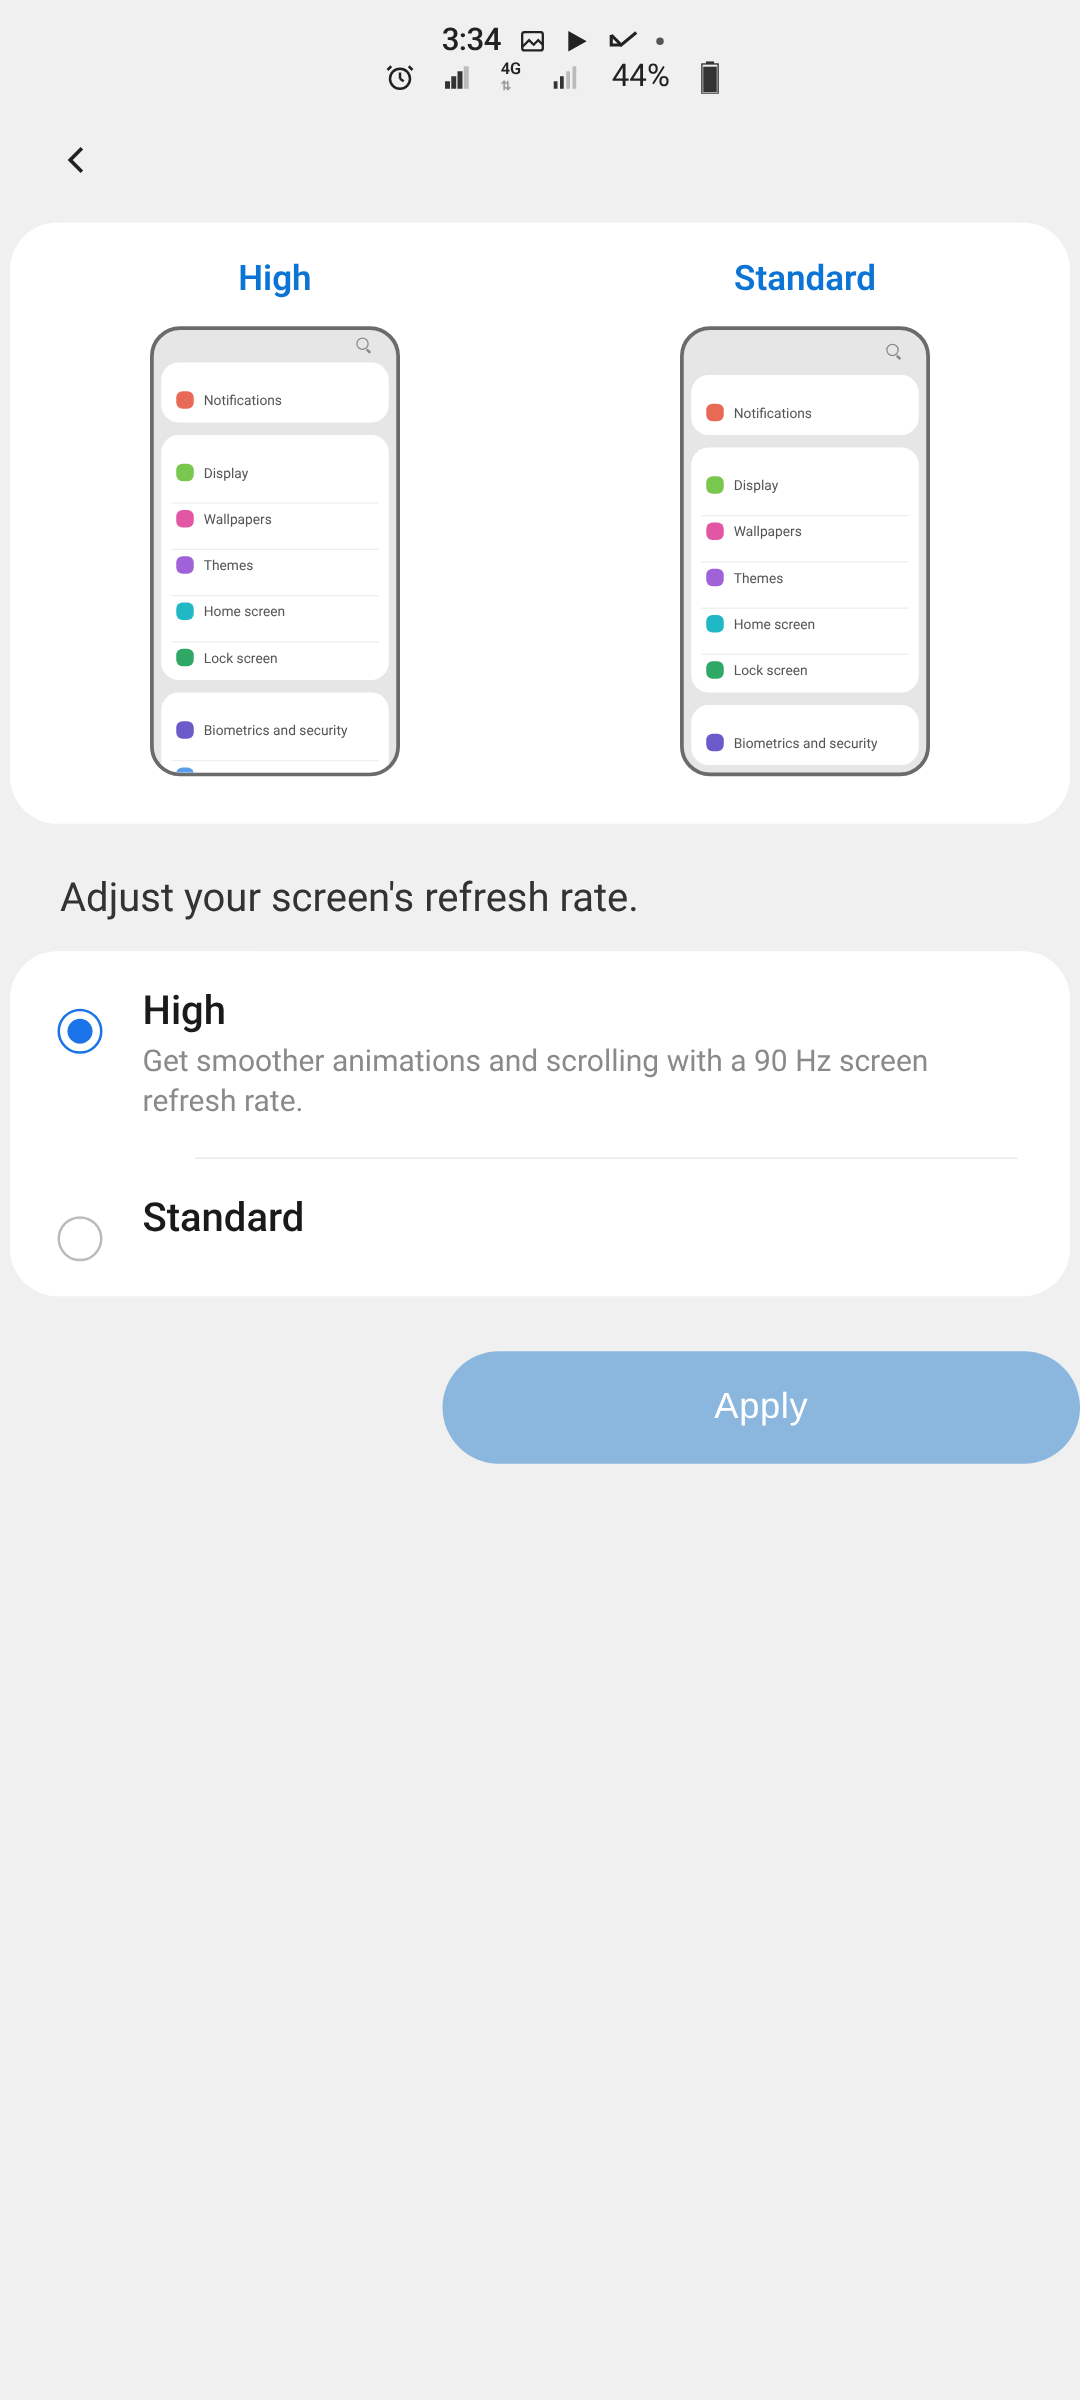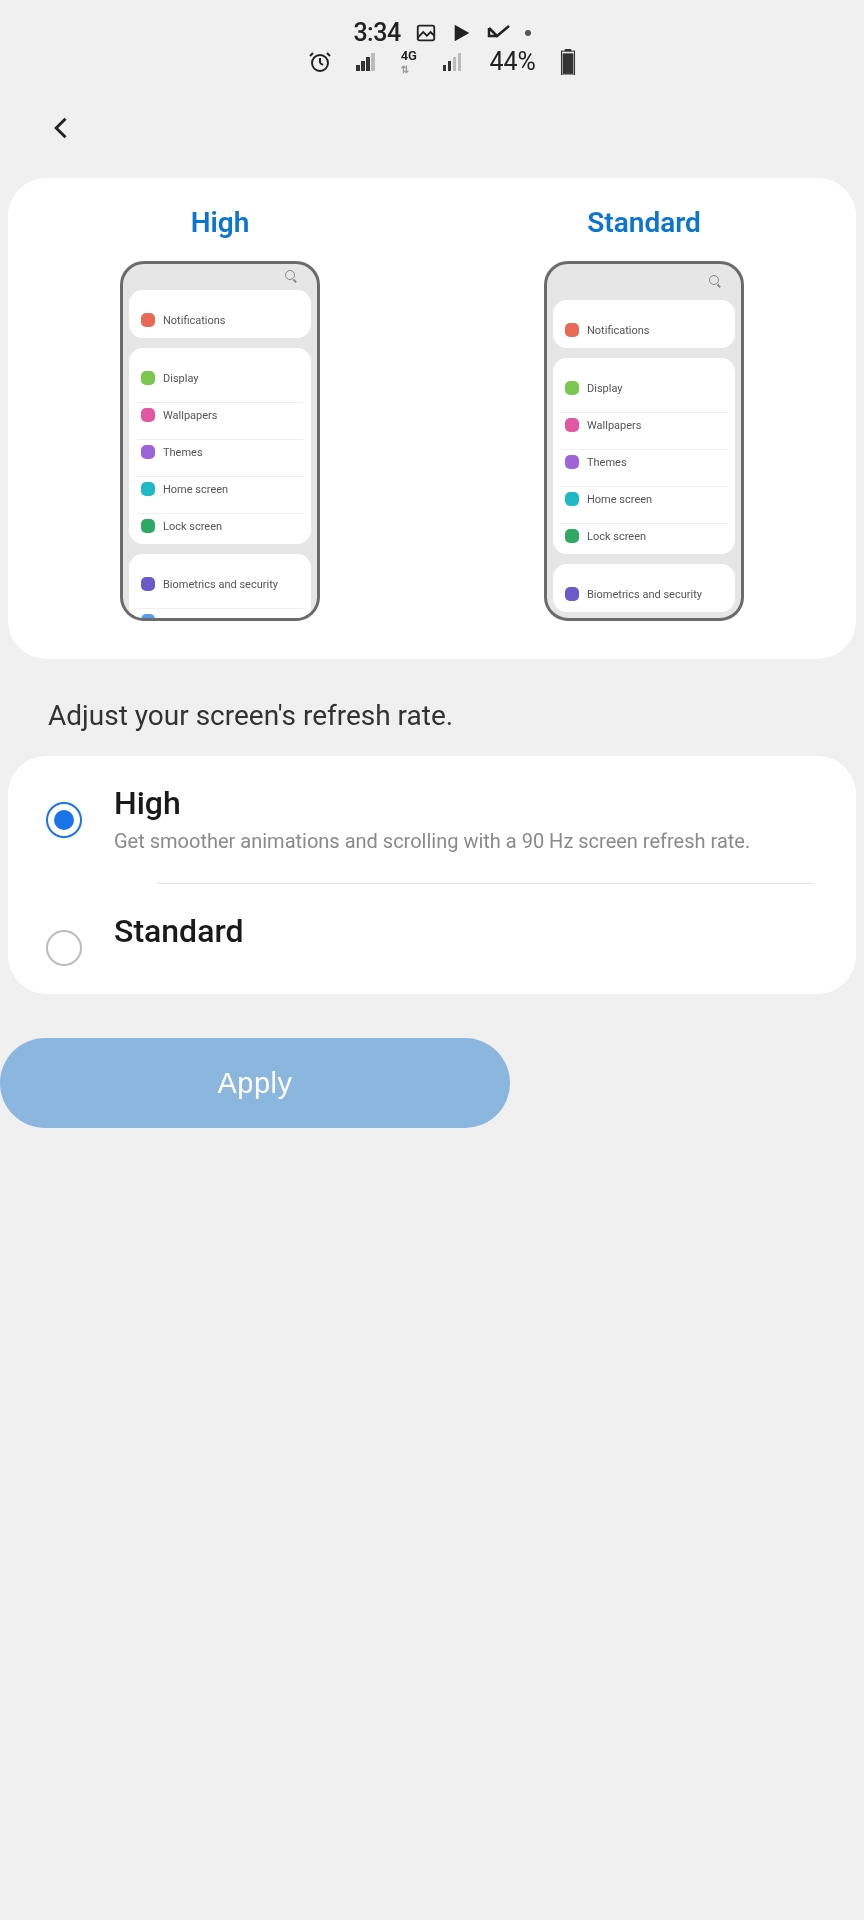--- a/index.html
+++ b/index.html
@@ -72,21 +72,21 @@
   .c-red { background: #e86a56; }
   .c-grn { background: #7ac74f; }
   .c-pnk { background: #e257a3; }
   .c-pur { background: #a062d8; }
   .c-cyn { background: #1fb8c4; }
   .c-grn2 { background: #2fa866; }
   .c-pur2 { background: #6b5ac9; }
 
   
   .description {
-    font-size: 28px;
+    font-size: 32px;
     color: #333;
     padding: 40px 48px 24px 48px;
   }
 
   
   .options-panel {
     background: #fff;
     border-radius: 38px;
     margin: 0 8px;
   }
@@ -104,24 +104,24 @@
     border: 2.5px solid #bbb;
     border-radius: 50%;
     flex-shrink: 0;
     margin-top: 18px;
     display: flex; align-items: center; justify-content: center;
   }
   .radio.selected { border-color: #1a73e8; }
   .radio.selected .dot { width: 20px; height: 20px; background: #1a73e8; border-radius: 50%; }
   .option-body { flex: 1; }
   .option-title { font-size: 32px; font-weight: 500; color: #1a1a1a; margin-bottom: 6px; }
-  .option-desc { font-size: 20px; color: #8a8a8a; line-height: 1.35; }
-
-  
-  .apply-wrap { display: flex; justify-content: flex-start; margin-top: 44px; }
+  .option-desc { font-size: 24px; color: #8a8a8a; line-height: 1.35; }
+
+  
+  .apply-wrap { display: flex; justify-content: flex-end; margin-top: 44px; }
   .apply-btn {
     width: 510px;
     height: 90px;
     border: none;
     border-radius: 45px;
     background: #8bb7df;
     color: #fff;
     font-size: 29px;
     font-weight: 500;
     letter-spacing: 0.5px;

